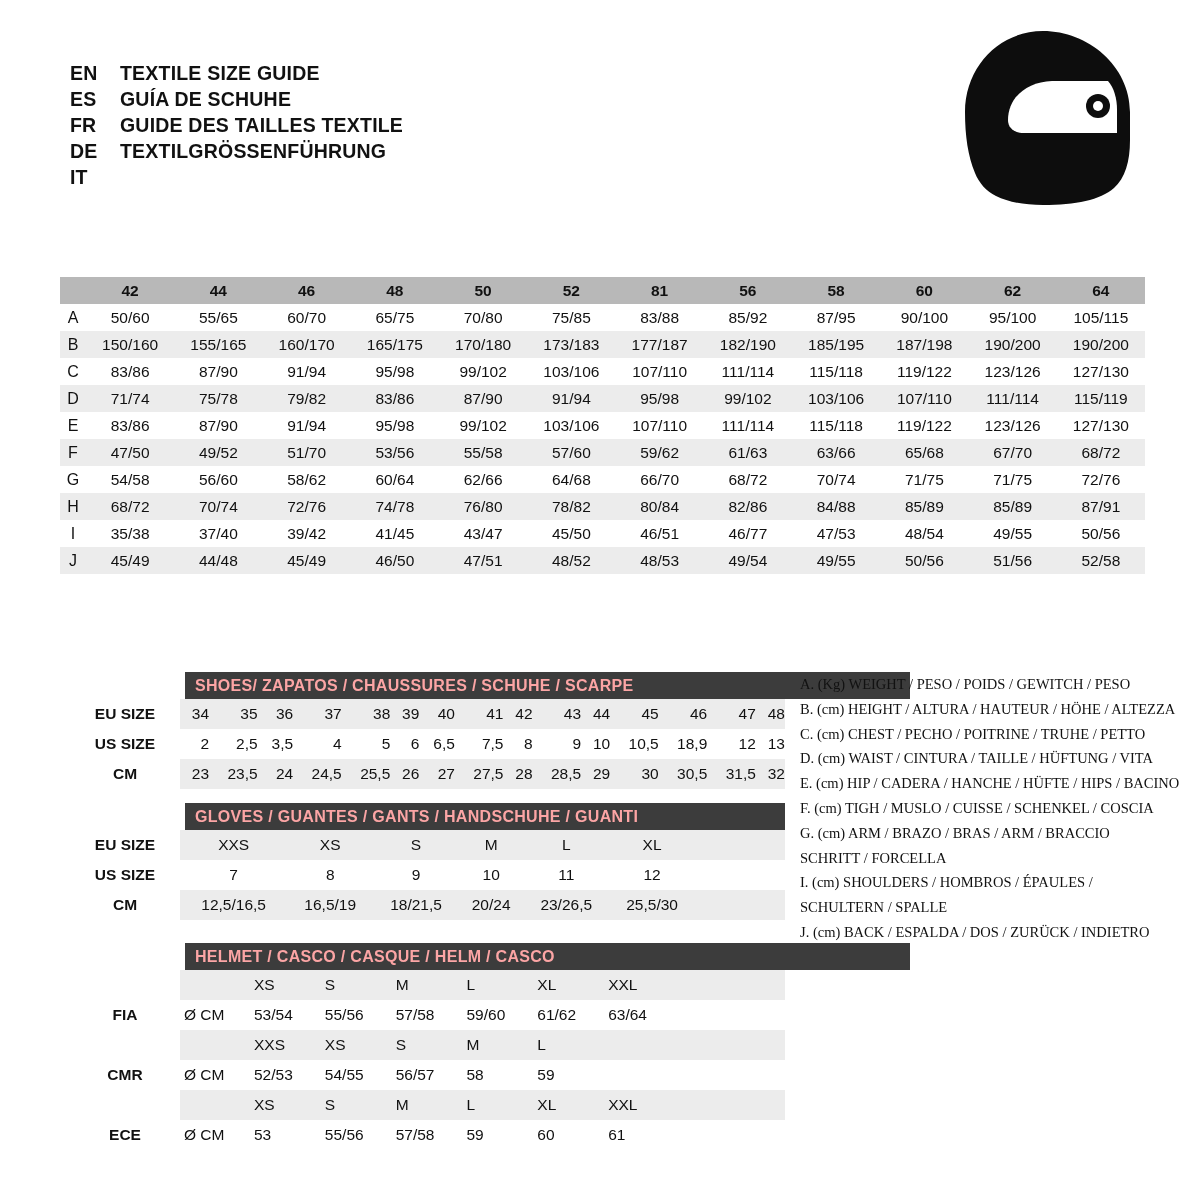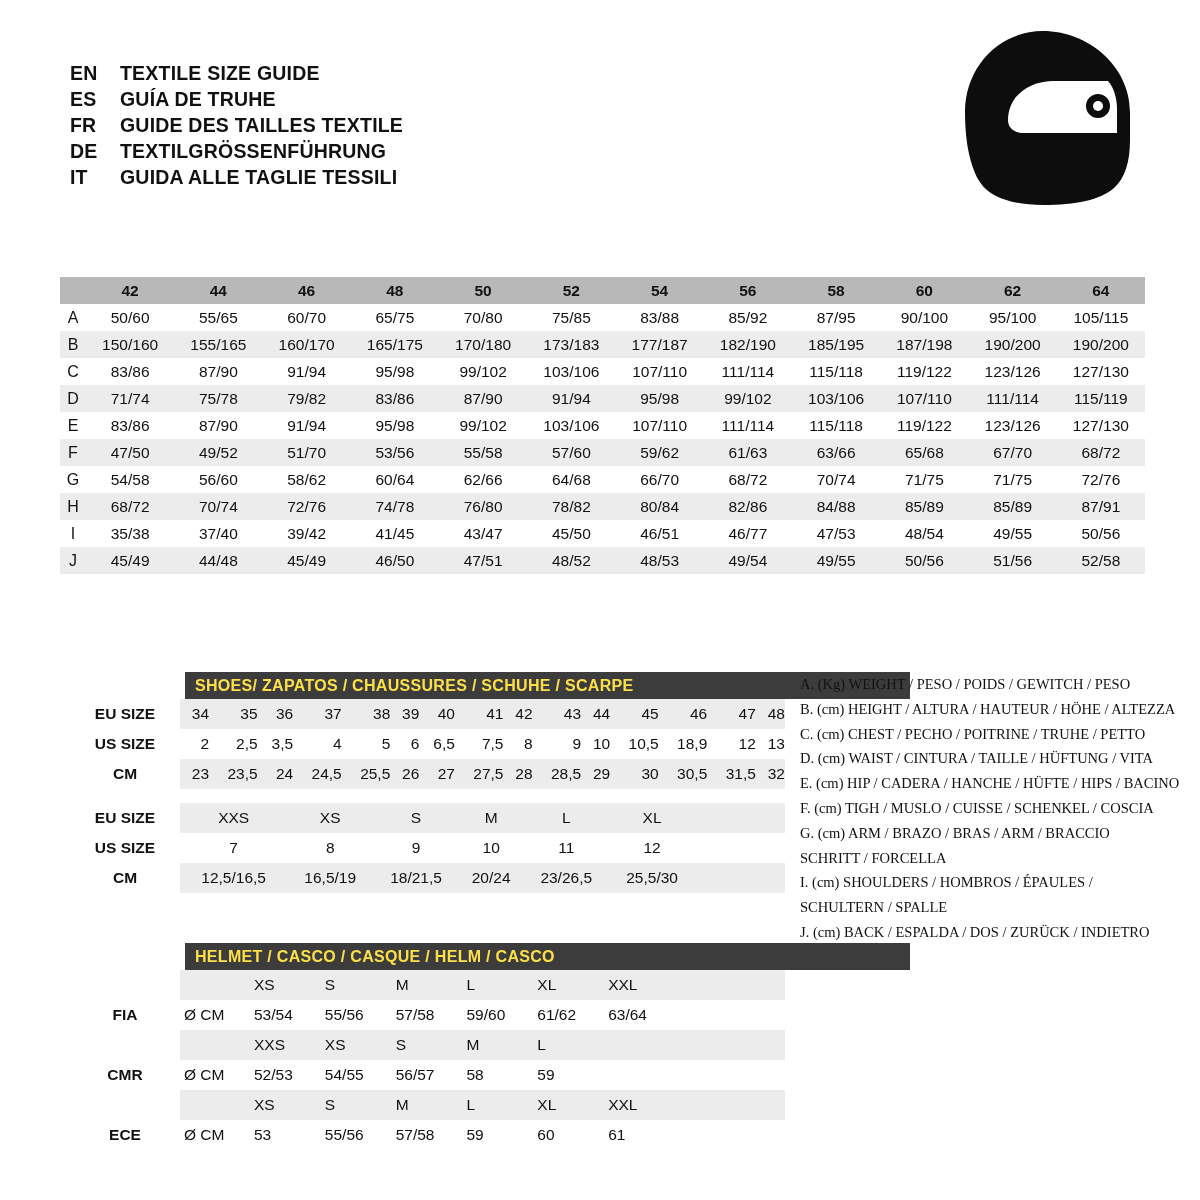--- a/index.html
+++ b/index.html
@@ -53,21 +53,21 @@
     font-size: 15.5px; letter-spacing: 0.5px;
   }
   .num-row td { background: #b8b8b8; font-weight: bold; height: 26px; }
   .num-row td.row-letter { background: #b8b8b8; }
   .data-row-light td { background: #ffffff; }
   .data-row-dark td { background: #ececec; }
 
   
   .sub { position: absolute; font-size: 15.5px; }
   .sub-title {
-    background: #3c3c3c; color: #fde047; font-weight: bold;
+    background: #3c3c3c; color: #fca5a5; font-weight: bold;
     font-size: 16px; letter-spacing: 0.3px;
     padding: 4px 0 4px 10px;
     height: 27px; line-height: 19px;
   }
   .sub table { border-collapse: collapse; width: 100%; }
   .sub td {
     height: 30px; line-height: 30px; padding: 0; white-space: nowrap;
     font-size: 15.5px;
   }
   .lbl {
@@ -107,33 +107,32 @@
 
 <div class="page">
 
   <div class="titles">
     <div class="title-row">
       <span class="title-lang">EN</span>
       <span class="title-text">TEXTILE SIZE GUIDE</span>
     </div>
     <div class="title-row">
       <span class="title-lang">ES</span>
-      <span class="title-text">GUÍA DE TRUHE</span>
+      <span class="title-text">GUÍA DE SCHUHE</span>
     </div>
     <div class="title-row">
       <span class="title-lang">FR</span>
       <span class="title-text">GUIDE DES TAILLES TEXTILE</span>
     </div>
     <div class="title-row">
       <span class="title-lang">DE</span>
       <span class="title-text">TEXTILGRÖSSENFÜHRUNG</span>
     </div>
     <div class="title-row">
       <span class="title-lang">IT</span>
-      <span class="title-text">GUIDA ALLE TAGLIE TESSILI</span>
     </div>
   </div>
 
   <div class="helmet-logo">
     <svg viewBox="0 0 190 185" width="190" height="185" aria-hidden="true">
       <path fill="#0d0d0d" d="M95 3 C52 3 17 38 17 84 C17 108 20 128 27 145
         C31 155 38 163 48 168 C60 174 76 177 95 177
         C128 177 152 172 166 160 C177 150 182 134 182 112
         L182 84 C182 38 140 3 95 3 Z"></path>
       <path fill="#ffffff" d="M60 92 C60 70 78 54 104 53 L160 53
@@ -158,21 +157,21 @@
       <td></td>
     </tr>
     <tr class="num-row">
       <td class="row-letter"></td>
       <td>42</td>
       <td>44</td>
       <td>46</td>
       <td>48</td>
       <td>50</td>
       <td>52</td>
-      <td>54</td>
+      <td>81</td>
       <td>56</td>
       <td>58</td>
       <td>60</td>
       <td>62</td>
       <td>64</td>
     </tr>
 
     <tr class="data-row-light">
       <td class="row-letter">A</td>
       <td>50/60</td>
@@ -384,20 +383,23 @@
         <td class="v">30</td>
         <td class="v">30,5</td>
         <td class="v">31,5</td>
         <td class="v">32</td>
       </tr>
     </tbody>
       </table>
   </div>
 
   <div class="sub" id="gloves">
+    <div style="padding-left:125px;">
+      <div class="sub-title">GLOVES / GUANTES / GANTS / HANDSCHUHE / GUANTI</div>
+    </div>
     <table>
       <tbody>
           <tr class="rw-dark">
         <td class="lbl">EU SIZE</td>
         <td class="v">XXS</td>
         <td class="v">XS</td>
         <td class="v">S</td>
         <td class="v">M</td>
         <td class="v">L</td>
         <td class="v">XL</td>

